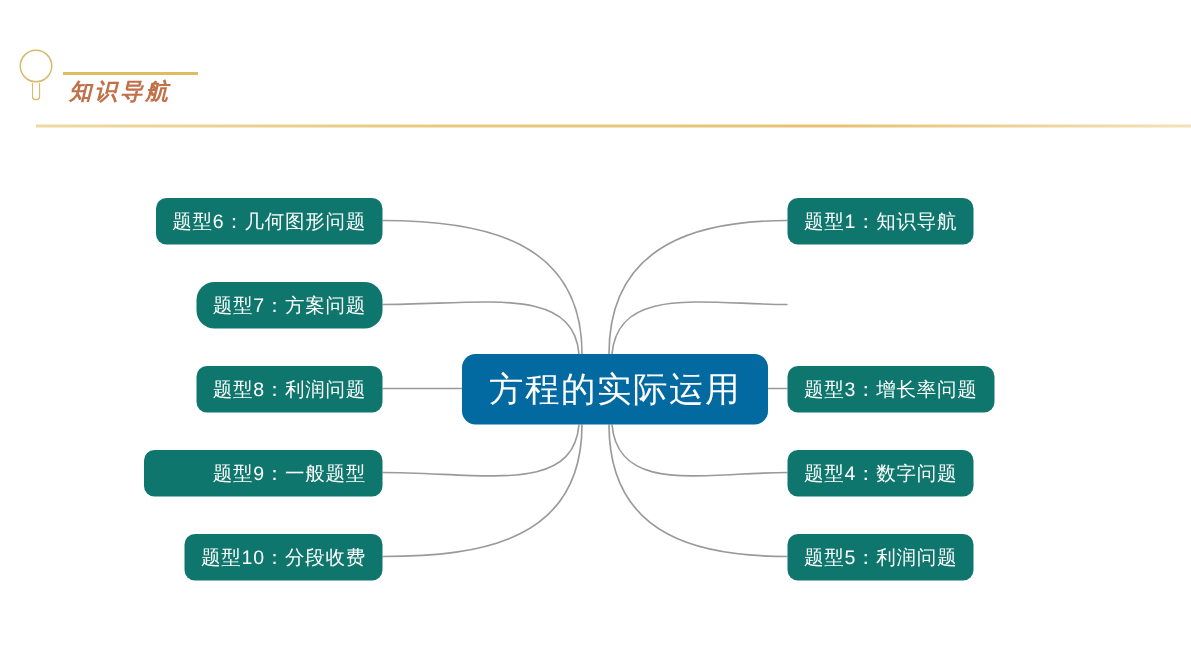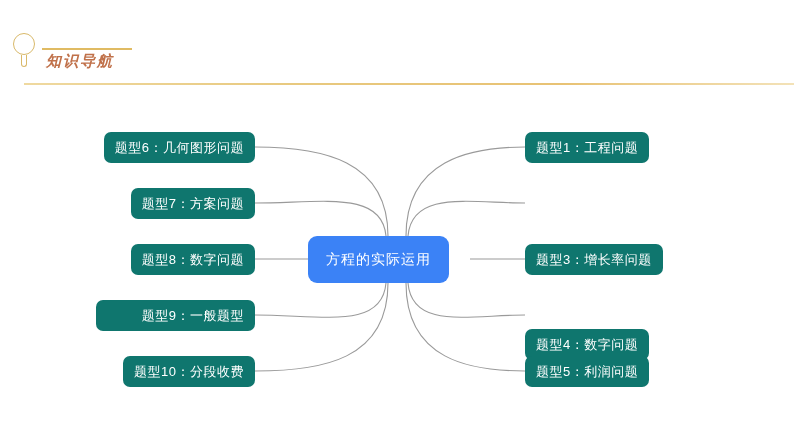--- a/index.html
+++ b/index.html
@@ -108,24 +108,24 @@
     font-size: 13px;
     letter-spacing: 0.5px;
     white-space: nowrap;
     height: 31px;
     padding: 0 11px;
   }
   .node.branch {
     background: #0f766e;
   }
   .node.center {
-    background: #3b82f6;
+    background: #0369a1;
     border-radius: 9px;
     height: 47px;
-    font-size: 14px;
+    font-size: 23px;
     padding: 0 18px;
     left: 308px;
     top: 146px;
     letter-spacing: 1px;
   }
   .node.right {
     left: 525px;
   }
   .node.left {
     right: 539px;
@@ -166,24 +166,24 @@
 
       <path d="M 308 169 L 255 169"></path>
 
       <path d="M 386 193 C 382 240 322 225 255 225"></path>
       <path d="M 388 193 C 388 270 322 281 255 281"></path>
     </g>
   </svg>
 
   <div class="node center">方程的实际运用</div>
 
-  <div class="node branch right" style="top:42px;">题型1：工程问题</div>
+  <div class="node branch right" style="top:42px;">题型1：知识导航</div>
   <div class="node branch right" style="top:154px;">题型3：增长率问题</div>
-  <div class="node branch right" style="top:210px;margin-top:29px;">题型4：数字问题</div>
+  <div class="node branch right" style="top:210px;">题型4：数字问题</div>
   <div class="node branch right" style="top:266px;">题型5：利润问题</div>
 
   <div class="node branch left" style="top:42px;">题型6：几何图形问题</div>
-  <div class="node branch left" style="top:98px;">题型7：方案问题</div>
-  <div class="node branch left" style="top:154px;">题型8：数字问题</div>
+  <div class="node branch left" style="top:98px;border-radius:12px;">题型7：方案问题</div>
+  <div class="node branch left" style="top:154px;">题型8：利润问题</div>
   <div class="node branch left" style="top:210px;padding-left:46px;">题型9：一般题型</div>
   <div class="node branch left" style="top:266px;">题型10：分段收费</div>
 
 </div>
 
 </body></html>

